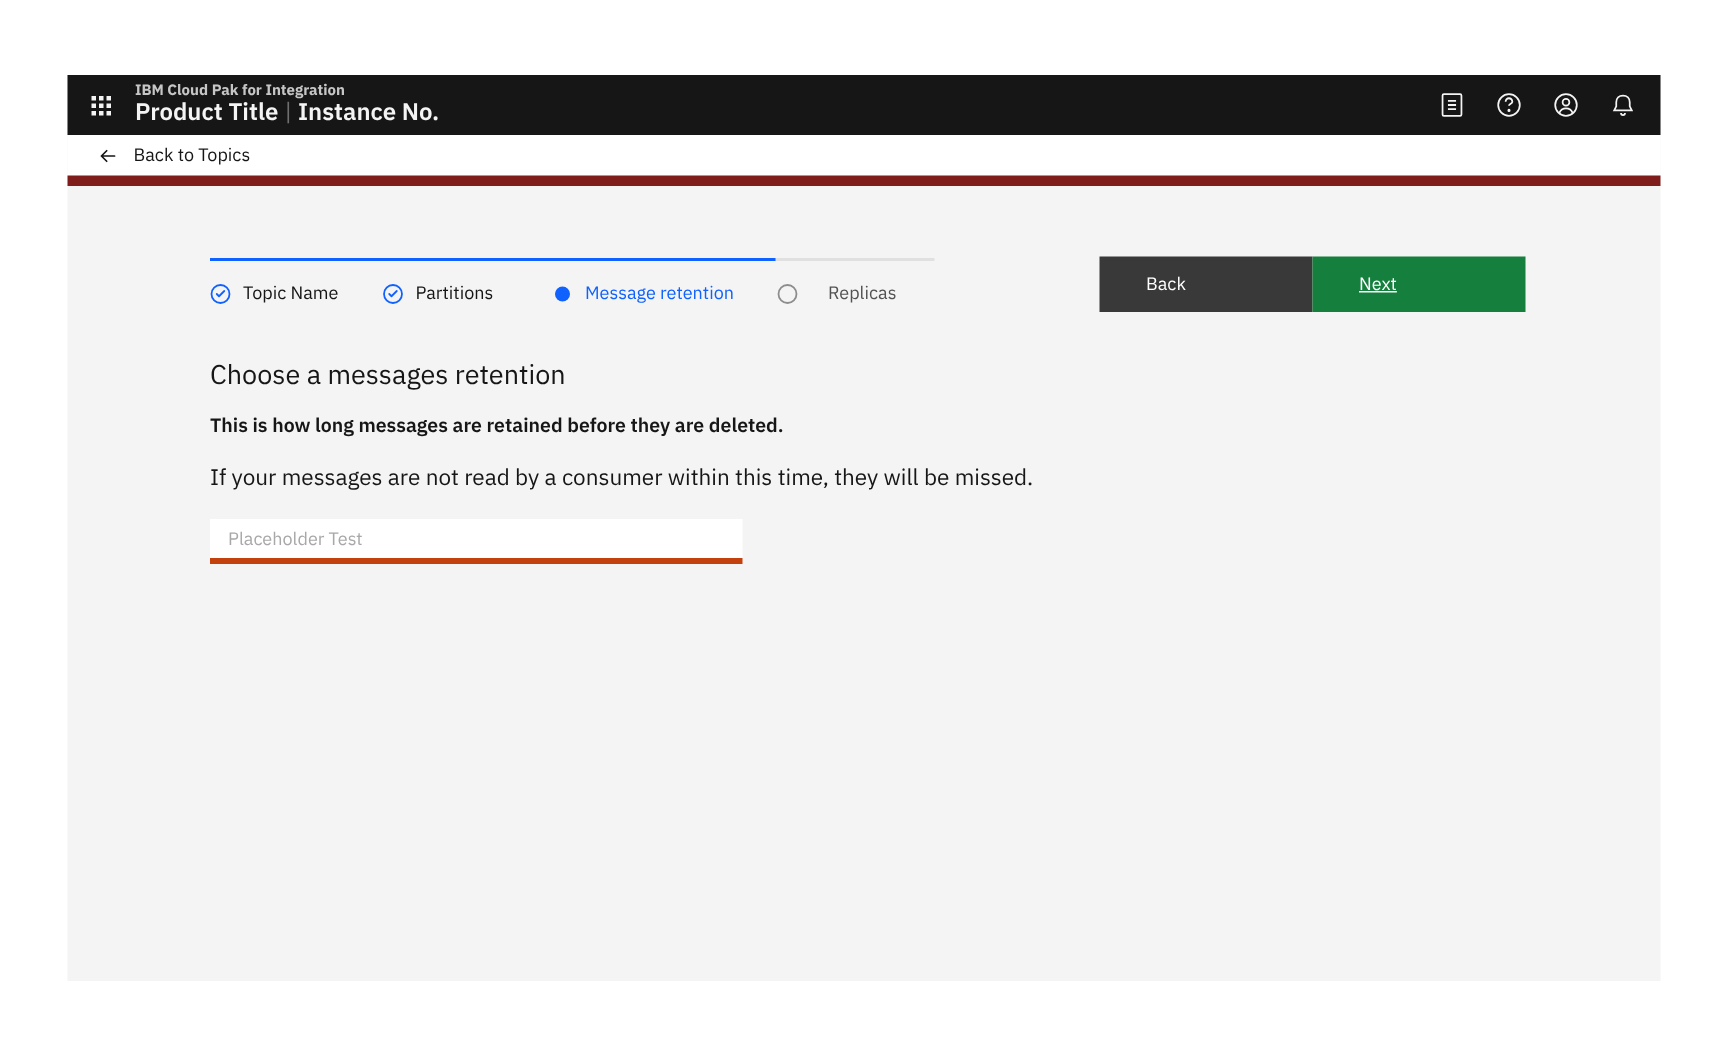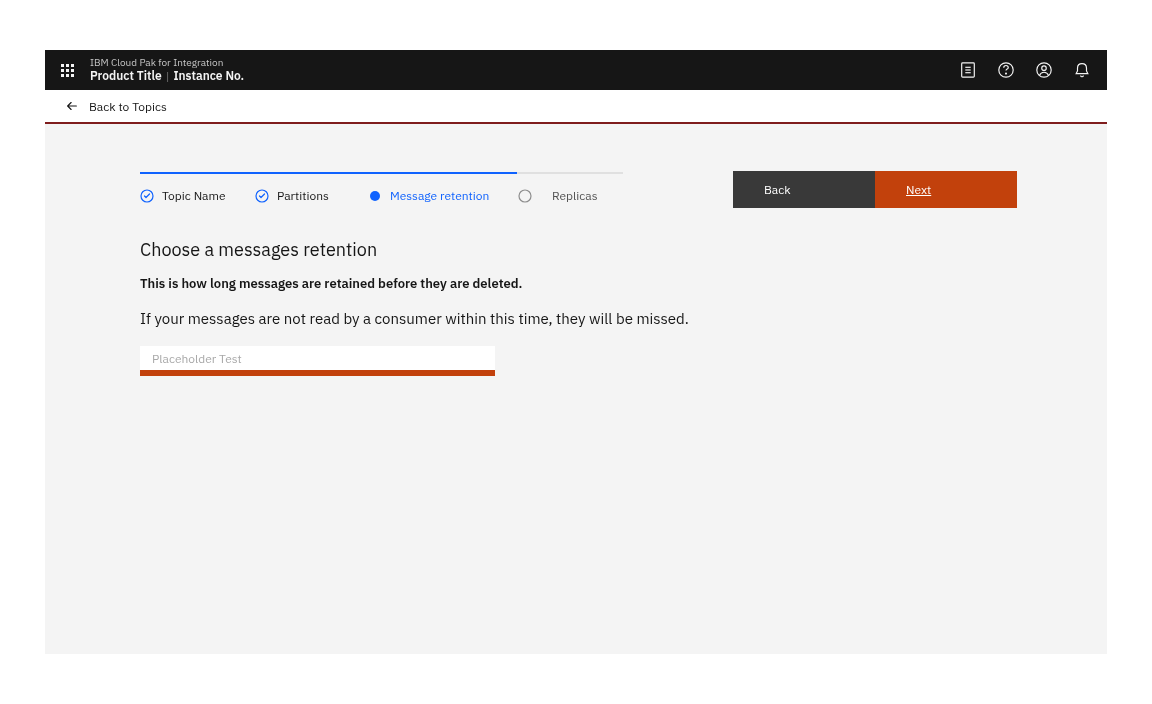--- a/index.html
+++ b/index.html
@@ -37,24 +37,24 @@
       background: #f4f4f4;
     }
     .header-titles {
       display: flex;
       flex-direction: column;
       line-height: 1.2;
     }
     .header-sub {
       font-size: 10px;
       color: #c6c6c6;
-      font-weight: 400;
+      font-weight: 700;
     }
     .header-main {
-      font-size: 12px;
+      font-size: 16px;
       font-weight: 600;
       color: #f4f4f4;
       display: flex;
       align-items: center;
       gap: 4px;
     }
     .header-divider {
       color: #6f6f6f;
       font-weight: 400;
     }
@@ -78,21 +78,21 @@
       fill: none;
       stroke: #f4f4f4;
       stroke-width: 1.3;
     }
     .back-bar {
       height: 34px;
       background: #ffffff;
       display: flex;
       align-items: center;
       padding: 0 20px;
-      border-bottom: 2px solid #7f1d1d;
+      border-bottom: 7px solid #7f1d1d;
     }
     .back-link {
       display: flex;
       align-items: center;
       gap: 10px;
       cursor: pointer;
       font-size: 12px;
       color: #161616;
     }
     .back-link svg {
@@ -164,21 +164,21 @@
       font-size: 12px;
       cursor: pointer;
       border: none;
       font-family: inherit;
     }
     .btn-back {
       background: #393939;
       color: #ffffff;
     }
     .btn-next {
-      background: #c2410c;
+      background: #15803d;
       color: #ffffff;
       text-decoration: underline;
     }
     .section-title {
       font-size: 18px;
       font-weight: 400;
       color: #161616;
       margin-top: 30px;
       margin-bottom: 14px;
     }
@@ -192,21 +192,21 @@
       font-size: 15px;
       font-weight: 400;
       color: #161616;
       margin-bottom: 18px;
     }
     .input-field {
       width: 355px;
       height: 30px;
       background: #ffffff;
       border: none;
-      border-bottom: 6px solid #c2410c;
+      border-bottom: 4px solid #c2410c;
       padding: 0 12px;
       font-size: 12px;
       font-family: inherit;
       color: #161616;
     }
     .input-field::placeholder {
       color: #a8a8a8;
     }
   </style>
 </head>

